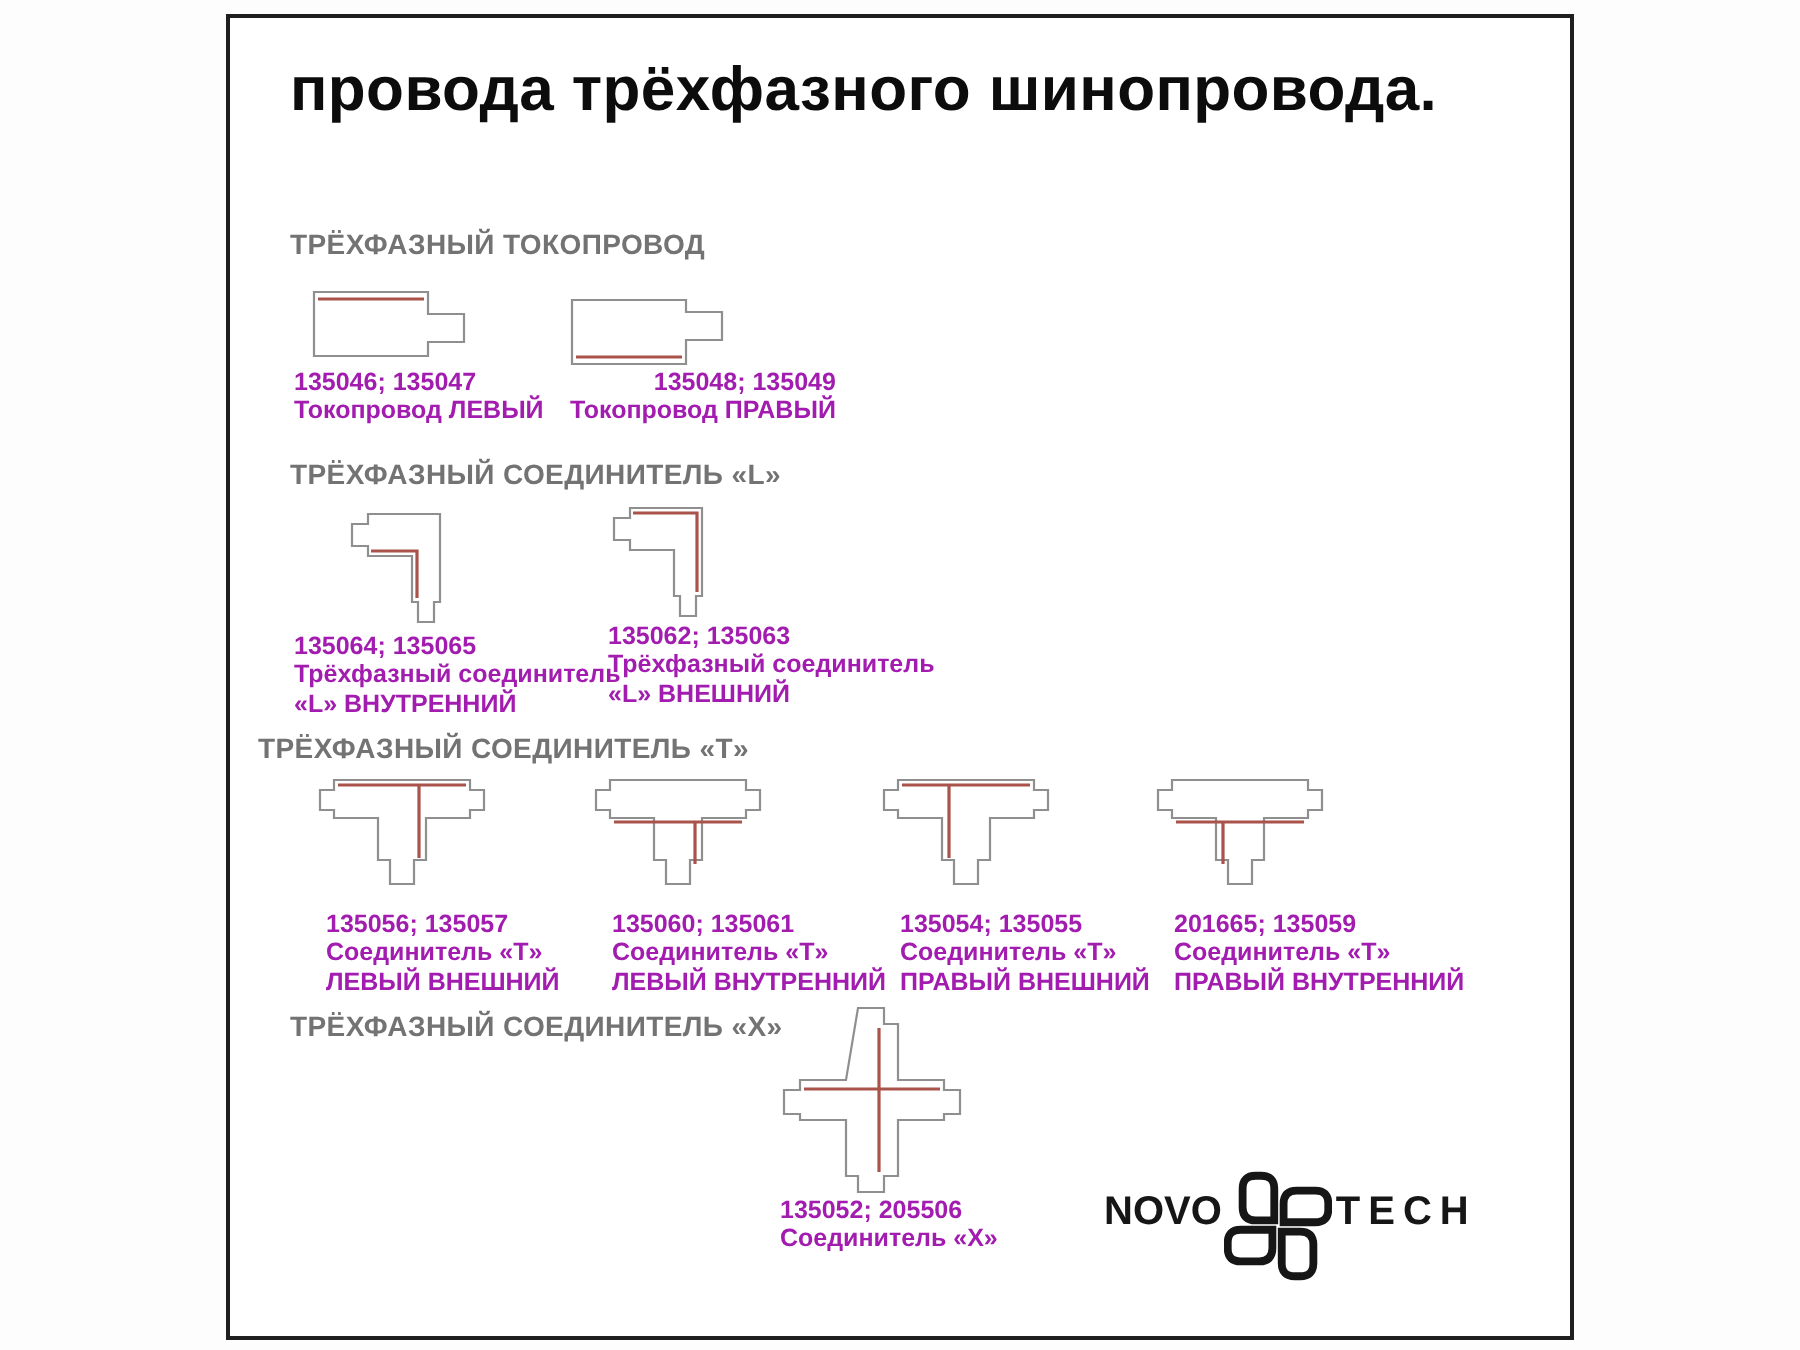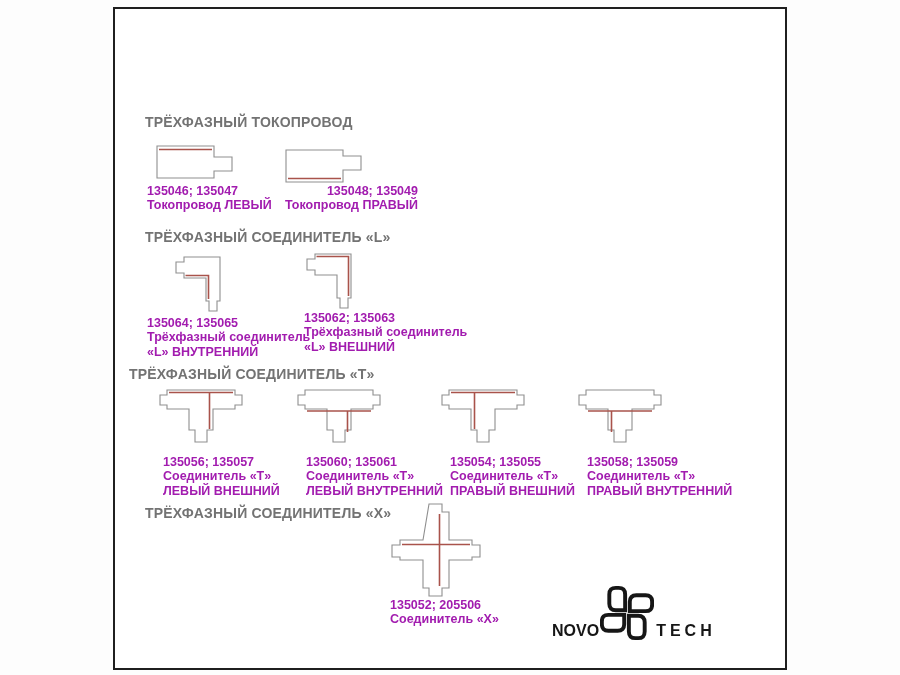--- a/index.html
+++ b/index.html
@@ -6,31 +6,32 @@
   body{width:900px;height:675px;background:#fdfdfd;font-family:"Liberation Sans",sans-serif;position:relative;overflow:hidden;}
   .abs{position:absolute;}
   .page{left:113px;top:7px;width:674px;height:663px;box-sizing:border-box;border:2px solid #1f1f1f;background:#ffffff;}
   .title{left:145px;top:26px;font-size:31px;font-weight:700;line-height:38px;color:#0c0c0c;white-space:nowrap;letter-spacing:.2px;}
   .sechdr{font-size:14px;font-weight:700;color:#737373;white-space:nowrap;letter-spacing:.2px;}
   .lbl{font-size:12.5px;font-weight:700;line-height:14.3px;color:#a21caf;white-space:nowrap;}
   svg{display:block;}
   .outline{fill:none;stroke:#8f8f8f;stroke-width:1.1;}
   .redline{fill:none;stroke:#a9534b;stroke-width:1.6;}
   .logo{left:552px;top:579px;height:64px;display:flex;align-items:flex-end;color:#161616;}
-  .logo-txt{font-size:16px;font-weight:700;margin-bottom:3px;}
+  .logo-txt{font-size:20px;font-weight:700;margin-bottom:25px;}
   .logo-txt.novo{letter-spacing:0px;margin-right:1px;}
   .logo-txt.tech{letter-spacing:4px;margin-left:2px;}
   .petal{fill:none;stroke:#161616;stroke-width:4.2;}
 </style>
 </head>
 <body>
 
 <div class="abs page"></div>
 
 <div class="abs title">
+  <div>провода трёхфазного шинопровода.</div>
 </div>
 
 <div class="abs sechdr" style="left:145px;top:114px;">ТРЁХФАЗНЫЙ ТОКОПРОВОД</div>
 
 <svg class="abs" style="left:155px;top:142px;" width="80" height="40" viewBox="0 0 80 40">
   <path class="outline" d="M2,4 H59 V15 H77 V29 H59 V36 H2 Z"></path>
   <path class="redline" d="M4,7.5 H57"></path>
 </svg>
 <div class="abs lbl" style="left:147px;top:184px;">
   <div>135046; 135047</div>
@@ -102,21 +103,21 @@
   <div>Соединитель «Т»</div>
   <div>ПРАВЫЙ ВНЕШНИЙ</div>
 </div>
 
 <svg class="abs" style="left:578px;top:388px;" width="84" height="56" viewBox="0 0 84 56">
   <path class="outline" d="M8,2 H76 V7 H83 V17 H76 V21 H54 V42 H48 V54 H36 V42 H30 V21 H8 V17 H1 V7 H8 Z"></path>
   <path class="redline" d="M10,23 H74"></path>
   <path class="redline" d="M33.5,23 V44"></path>
 </svg>
 <div class="abs lbl" style="left:587px;top:455px;">
-  <div>135058; 135059</div>
+  <div>201665; 135059</div>
   <div>Соединитель «Т»</div>
   <div>ПРАВЫЙ ВНУТРЕННИЙ</div>
 </div>
 
 <div class="abs sechdr" style="left:145px;top:505px;">ТРЁХФАЗНЫЙ СОЕДИНИТЕЛЬ «Х»</div>
 
 <svg class="abs" style="left:390px;top:502px;" width="92" height="96" viewBox="0 0 92 96">
   <path class="outline" d="M39,2 H52 V10 H59 V38 H82 V43 H90 V55 H82 V58 H59 V86 H52 V94 H39 V86 H33 V58 H10 V55 H2 V43 H10 V38 H33 Z"></path>
   <path class="redline" d="M12,42.5 H80"></path>
   <path class="redline" d="M49.5,12 V84"></path>

